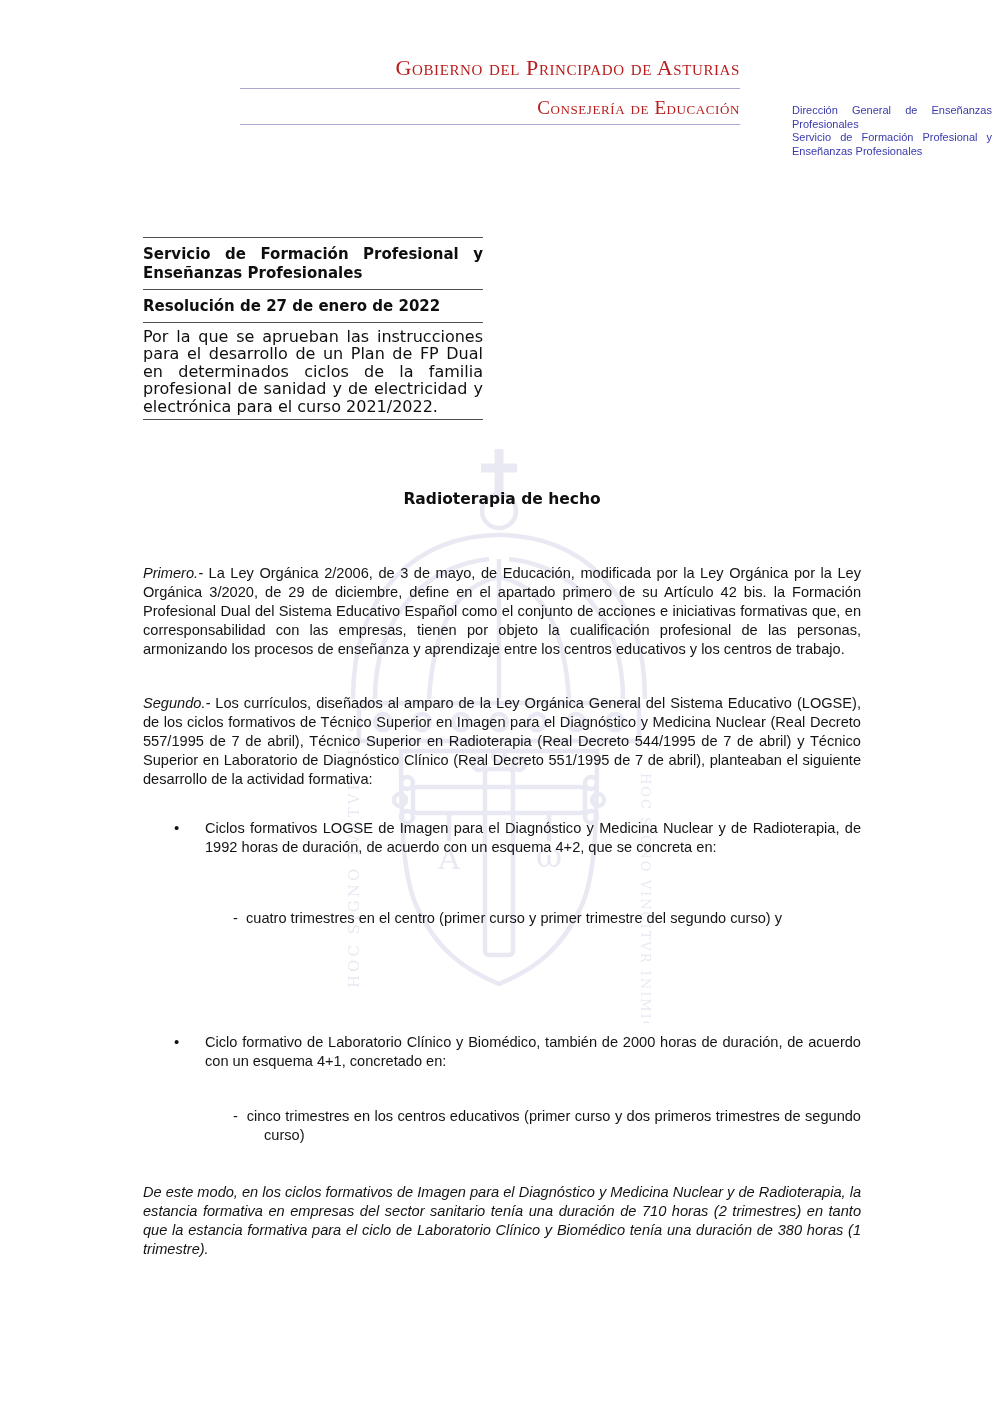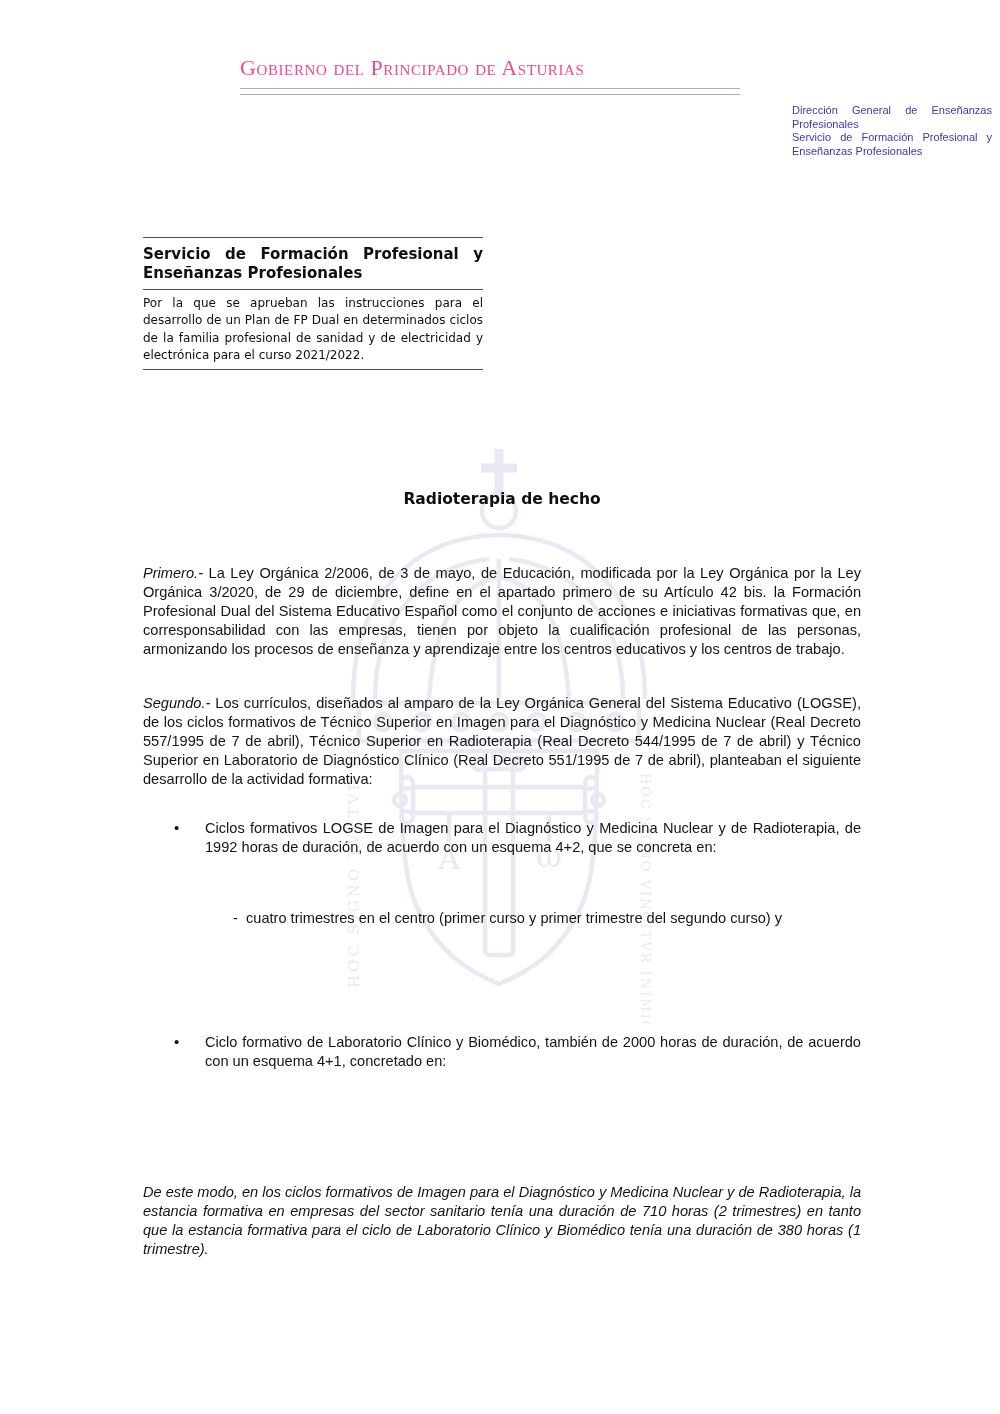--- a/index.html
+++ b/index.html
@@ -9,22 +9,22 @@
   }
 
   
   .watermark { position:absolute; left:336px; top:443px; width:326px; height:580px; z-index:0; }
   .watermark * { vector-effect:non-scaling-stroke; }
 
   .content { position:relative; z-index:1; }
 
   
   .header-center {
-    position:absolute; left:240px; top:55px; width:500px; text-align:left;
-    color:#ec4899;
+    position:absolute; left:240px; top:55px; width:500px; text-align:right;
+    color:#b91c1c;
   }
   .gov-line {
     font-family:"Liberation Serif", serif; font-variant:small-caps;
     font-size:22px; letter-spacing:.6px; line-height:26px;
   }
   .hrule { height:0; border-top:1px solid #a9a9cf; margin-top:7px; }
   .council-line {
     font-family:"Liberation Serif", serif; font-variant:small-caps;
     font-size:19px; letter-spacing:.6px; line-height:22px; padding-top:8px;
   }
@@ -37,21 +37,21 @@
   .header-right p { margin:0; }
 
   
   .sum-box {
     position:absolute; left:143px; top:237px; width:340px;
     border-top:1px solid #4d4d4d;
     font-family:"DejaVu Sans", sans-serif; color:#0f0f0f;
   }
   .sum-sec { border-bottom:1px solid #4d4d4d; text-align:justify; }
   .sum-bold { font-weight:bold; font-size:15px; line-height:19px; padding:7px 0 6px; }
-  .sum-subject { font-size:12px; line-height:17.4px; padding:5px 0 4px; }
+  .sum-subject { font-size:16px; line-height:17.4px; padding:5px 0 4px; }
 
   
   .section-title {
     position:absolute; left:143px; top:490px; width:718px; text-align:center;
     font-family:"DejaVu Sans", sans-serif; font-weight:bold; font-size:15.5px; color:#0f0f0f;
   }
   .para {
     position:absolute; left:143px; width:718px; text-align:justify;
     font-size:14.6px; line-height:19px;
   }
@@ -128,44 +128,47 @@
       <text transform="translate(20 545) rotate(-90)" font-size="15" letter-spacing="3">HOC SIGNO TVETVR PIVS</text>
       <text transform="translate(302 330) rotate(90)" font-size="13" letter-spacing="2">HOC SIGNO VINCITVR INIMICVS</text>
     </g>
   </svg>
 
   <div class="content">
 
     <div class="header-center">
       <div class="gov-line">Gobierno del Principado de Asturias</div>
       <div class="hrule"></div>
+      <div class="council-line">Consejería de Educación</div>
       <div class="hrule2"></div>
     </div>
 
     <div class="header-right">
       <p>Dirección General de Enseñanzas Profesionales</p>
       <p>Servicio de Formación Profesional y Enseñanzas Profesionales</p>
     </div>
 
     <div class="sum-box">
       <div class="sum-sec sum-bold">Servicio de Formación Profesional y Enseñanzas Profesionales</div>
+      <div class="sum-sec sum-bold">Resolución de 27 de enero de 2022</div>
       <div class="sum-sec sum-subject">Por la que se aprueban las instrucciones para el desarrollo de un Plan de FP Dual en determinados ciclos de la familia profesional de sanidad y de electricidad y electrónica para el curso 2021/2022.</div>
     </div>
 
     <div class="section-title">Radioterapia de hecho</div>
 
     <p class="para" id="para-primero"><em>Primero.-</em><span> La Ley Orgánica 2/2006, de 3 de mayo, de Educación, modificada por la Ley Orgánica por la Ley Orgánica 3/2020, de 29 de diciembre, define en el apartado primero de su Artículo 42 bis. la Formación Profesional Dual del Sistema Educativo Español como el conjunto de acciones e iniciativas formativas que, en corresponsabilidad con las empresas, tienen por objeto la cualificación profesional de las personas, armonizando los procesos de enseñanza y aprendizaje entre los centros educativos y los centros de trabajo.</span></p>
 
     <p class="para" id="para-segundo"><em>Segundo.-</em><span> Los currículos, diseñados al amparo de la Ley Orgánica General del Sistema Educativo (LOGSE), de los ciclos formativos de Técnico Superior en Imagen para el Diagnóstico y Medicina Nuclear (Real Decreto 557/1995 de 7 de abril), Técnico Superior en Radioterapia (Real Decreto 544/1995 de 7 de abril) y Técnico Superior en Laboratorio de Diagnóstico Clínico (Real Decreto 551/1995 de 7 de abril), planteaban el siguiente desarrollo de la actividad formativa:</span></p>
 
     <div class="bullet" id="bullet-1">Ciclos formativos LOGSE de Imagen para el Diagnóstico y Medicina Nuclear y de Radioterapia, de 1992 horas de duración, de acuerdo con un esquema 4+2, que se concreta en:</div>
     <div class="sublist" id="sublist-1">
       <div class="sub">cuatro trimestres en el centro (primer curso y primer trimestre del segundo curso) y</div>
     </div>
 
     <div class="bullet" id="bullet-2">Ciclo formativo de Laboratorio Clínico y Biomédico, también de 2000 horas de duración, de acuerdo con un esquema 4+1, concretado en:</div>
     <div class="sublist" id="sublist-2">
+      <div class="sub">cinco trimestres en los centros educativos (primer curso y dos primeros trimestres de segundo curso)</div>
     </div>
 
     <p class="para" id="para-closing">De este modo, en los ciclos formativos de Imagen para el Diagnóstico y Medicina Nuclear y de Radioterapia, la estancia formativa en empresas del sector sanitario tenía una duración de 710 horas (2 trimestres) en tanto que la estancia formativa para el ciclo de Laboratorio Clínico y Biomédico tenía una duración de 380 horas (1 trimestre).</p>
 
   </div>
 </div>
 
 </body></html>

